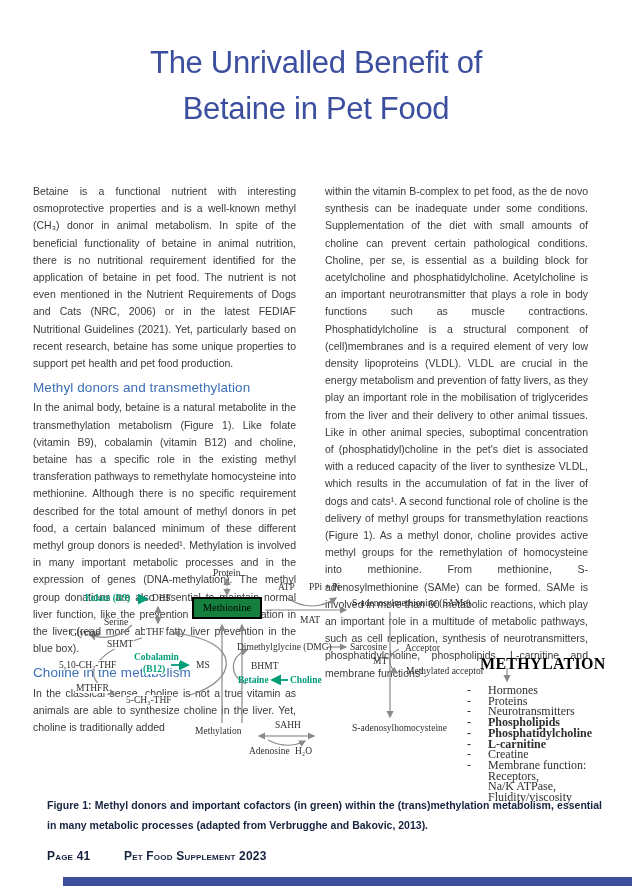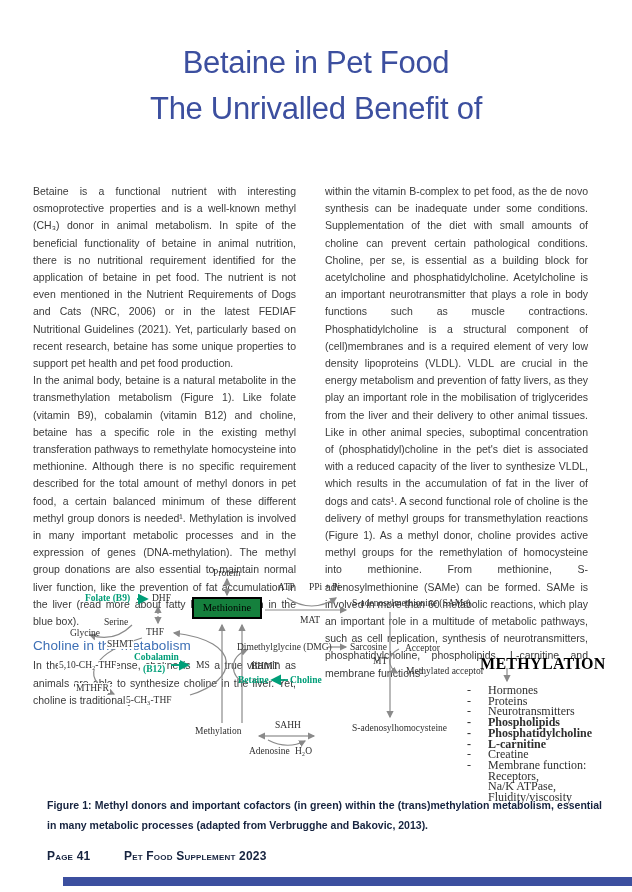--- a/index.html
+++ b/index.html
@@ -60,28 +60,29 @@
   .bottom-bar{
     position:absolute; top:877px; left:63px; right:0; height:9px; background:#3c4f9f;
   }
 </style>
 </head>
 <body>
 
 <div class="page">
 
   <h1 class="title">
+      <span style="display:block;">The Unrivalled Benefit of</span>
       <span style="display:block;">Betaine in Pet Food</span>
-      <span style="display:block;">The Unrivalled Benefit of</span>
     </h1>
 
 
   <div class="columns">
     <div class="col">
       <p>Betaine is a functional nutrient with interesting osmoprotective properties and is a well-known methyl (CH₃) donor in animal metabolism. In spite of the beneficial functionality of betaine in animal nutrition, there is no nutritional requirement identified for the application of betaine in pet food. The nutrient is not even mentioned in the Nutrient Requirements of Dogs and Cats (NRC, 2006) or in the latest FEDIAF Nutritional Guidelines (2021). Yet, particularly based on recent research, betaine has some unique properties to support pet health and pet food production.</p>
+      <h2>Methyl donors and transmethylation</h2>
       <p>In the animal body, betaine is a natural metabolite in the transmethylation metabolism (Figure 1). Like folate (vitamin B9), cobalamin (vitamin B12) and choline, betaine has a specific role in the existing methyl transferation pathways to remethylate homocysteine into methionine. Although there is no specific requirement described for the total amount of methyl donors in pet food, a certain balanced minimum of these different methyl group donors is needed¹. Methylation is involved in many important metabolic processes and in the expression of genes (DNA-methylation). The methyl group donations are also essential to maintain normal liver function, like the prevention of fat accumulation in the liver (read more about fatty liver prevention in the blue box).</p>
       <h2>Choline in the metabolism</h2>
       <p>In the classical sense, choline is not a true vitamin as animals are able to synthesize choline in the liver. Yet, choline is traditionally added</p>
     </div>
     <div class="col">
       <p>within the vitamin B-complex to pet food, as the de novo synthesis can be inadequate under some conditions. Supplementation of the diet with small amounts of choline can prevent certain pathological conditions. Choline, per se, is essential as a building block for acetylcholine and phosphatidylcholine. Acetylcholine is an important neurotransmitter that plays a role in body functions such as muscle contractions. Phosphatidylcholine is a structural component of (cell)membranes and is a required element of very low density lipoproteins (VLDL). VLDL are crucial in the energy metabolism and prevention of fatty livers, as they play an important role in the mobilisation of triglycerides from the liver and their delivery to other animal tissues. Like in other animal species, suboptimal concentration of (phosphatidyl)choline in the pet's diet is associated with a reduced capacity of the liver to synthesize VLDL, which results in the accumulation of fat in the liver of dogs and cats¹. A second functional role of choline is the delivery of methyl groups for transmethylation reactions (Figure 1). As a methyl donor, choline provides active methyl groups for the remethylation of homocysteine into methionine. From methionine, S-adenosylmethionine (SAMe) can be formed. SAMe is involved in more than 60 metabolic reactions, which play an important role in a multitude of metabolic pathways, such as cell replication, synthesis of neurotransmitters, phosphatidylcholine, phospholipids, L-carnitine and membrane functions¹.</p>
     </div>
   </div>
 
   <div class="figure">

